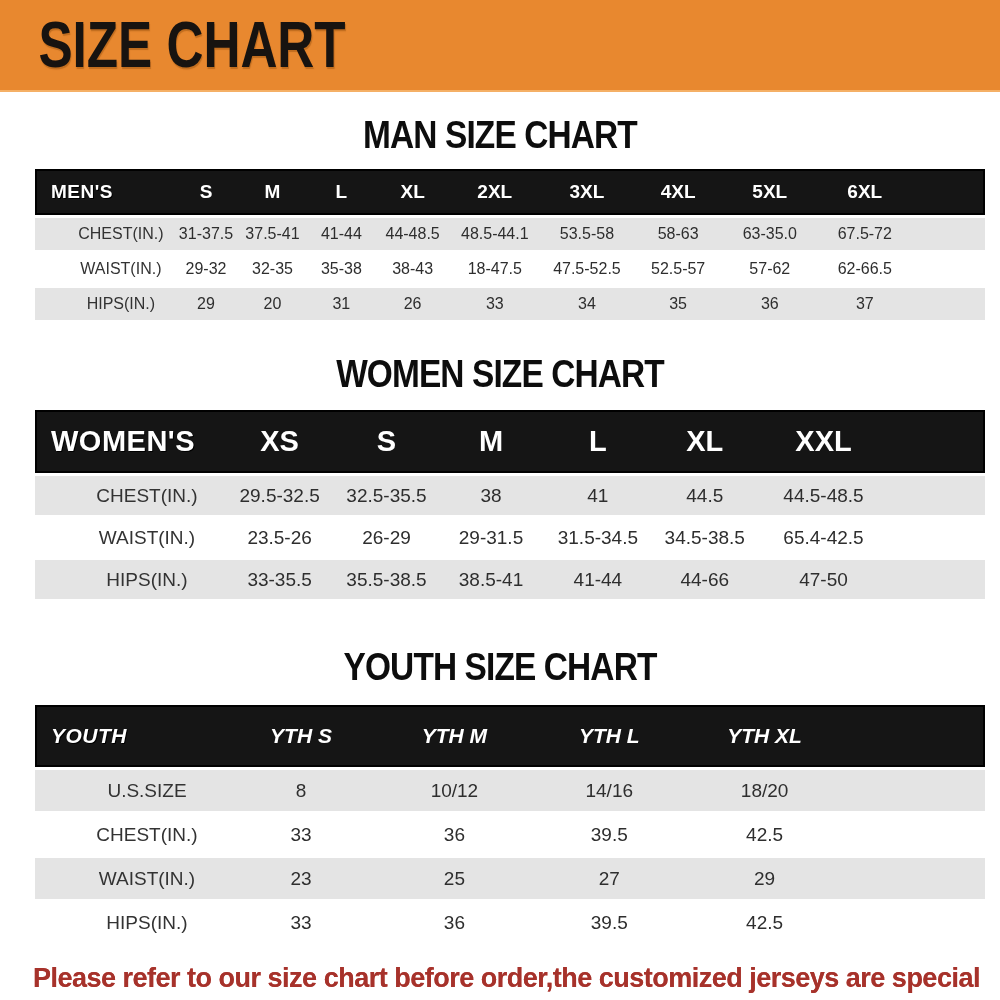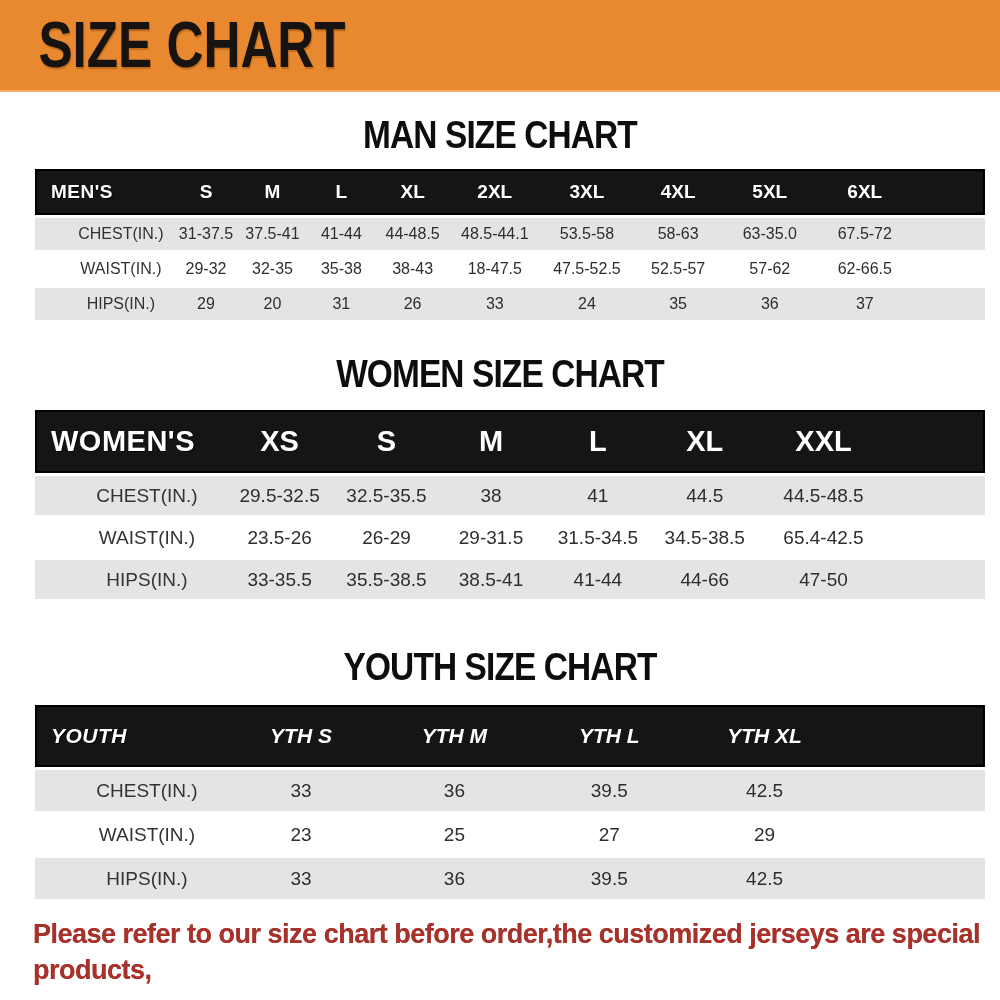--- a/index.html
+++ b/index.html
@@ -130,21 +130,21 @@
         <td>62-66.5</td>
         <td></td>
       </tr>
       <tr>
         <td class="rowlabel">HIPS(IN.)</td>
         <td>29</td>
         <td>20</td>
         <td>31</td>
         <td>26</td>
         <td>33</td>
-        <td>24</td>
+        <td>34</td>
         <td>35</td>
         <td>36</td>
         <td>37</td>
         <td></td>
       </tr>
     </tbody>
   </table>
 
 <h2 class="sec-title mt-women">WOMEN SIZE CHART</h2>
 <table class="t-women">
@@ -219,20 +219,28 @@
         <th class="corner">YOUTH</th>
         <th>YTH S</th>
         <th>YTH M</th>
         <th>YTH L</th>
         <th>YTH XL</th>
         <th></th>
       </tr>
     </thead>
     <tbody>
       <tr>
+        <td class="rowlabel">U.S.SIZE</td>
+        <td>8</td>
+        <td>10/12</td>
+        <td>14/16</td>
+        <td>18/20</td>
+        <td></td>
+      </tr>
+      <tr>
         <td class="rowlabel">CHEST(IN.)</td>
         <td>33</td>
         <td>36</td>
         <td>39.5</td>
         <td>42.5</td>
         <td></td>
       </tr>
       <tr>
         <td class="rowlabel">WAIST(IN.)</td>
         <td>23</td>

